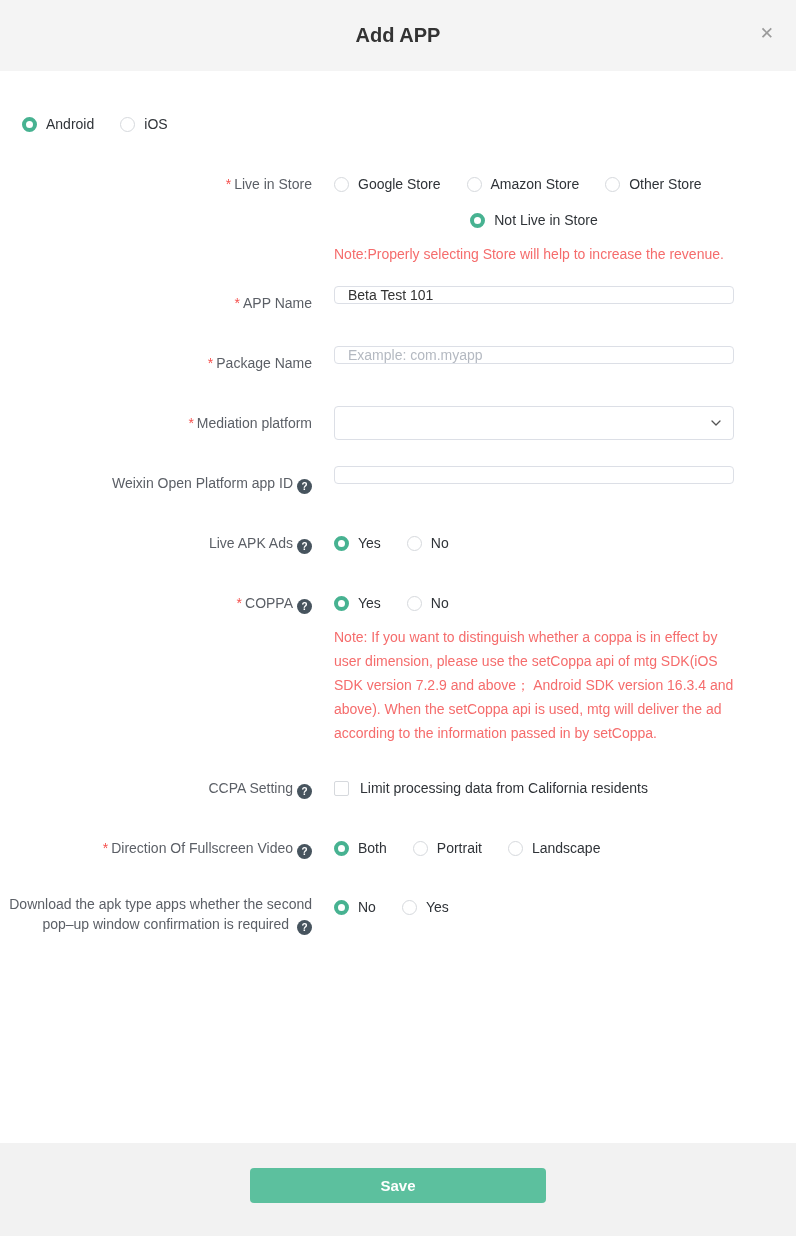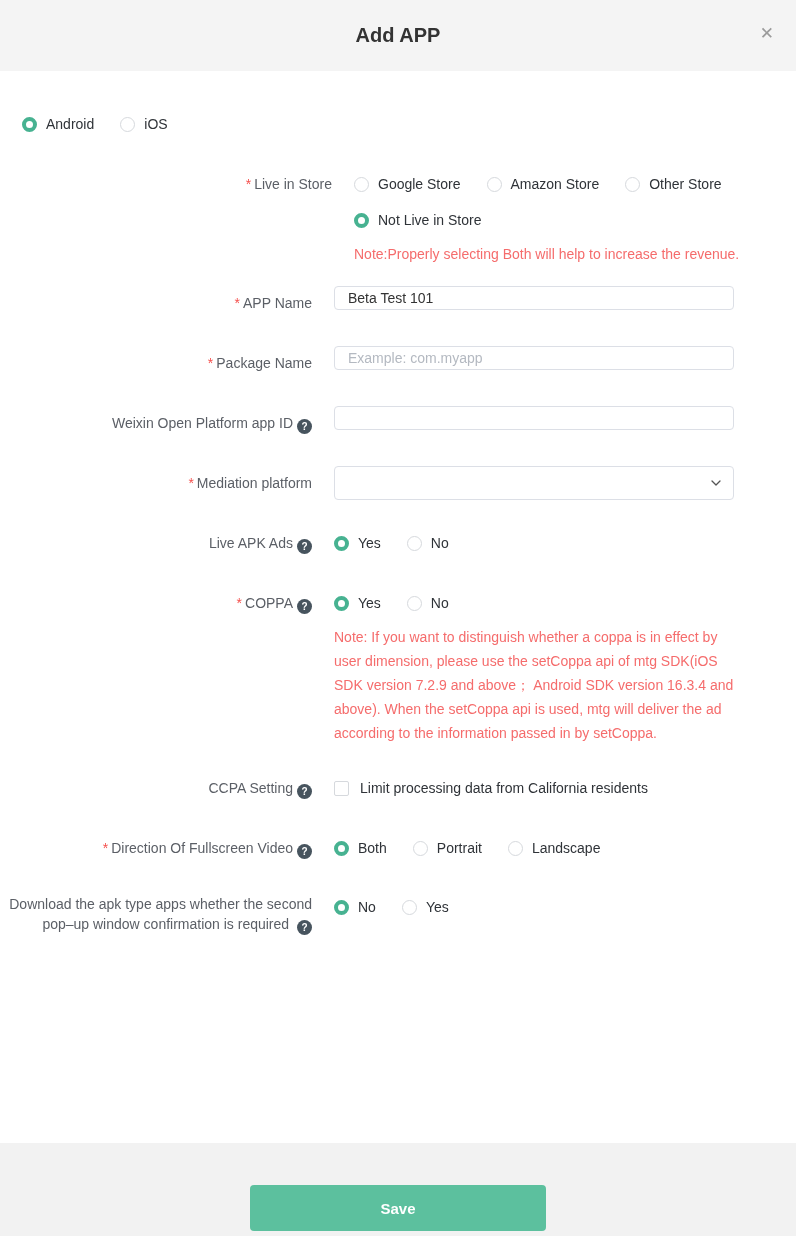--- a/index.html
+++ b/index.html
@@ -44,21 +44,21 @@
     border: 1px solid #d6d9dd; background: #fff; margin-right: 9px; flex: 0 0 15px;
   }
   .radio-dot.checked { border: 4.5px solid #47b291; }
   .radio-text { font-size: 14px; color: #2f3338; }
 
   
   .note { color: #f56c6c; font-size: 14px; line-height: 24px; margin-top: 5px; width: 400px; }
 
   
   .text-input {
-    width: 400px; height: 24px; border: 1px solid #dcdfe6; border-radius: 4px;
+    width: 400px; height: 18px; border: 1px solid #dcdfe6; border-radius: 4px;
     padding: 0 13px; font-size: 14px; color: #333; outline: none; background: #fff;
     font-family: "Liberation Sans", "DejaVu Sans", sans-serif;
   }
   .text-input::placeholder { color: #b4b9c1; }
   .select-box {
     position: relative; width: 400px; height: 34px;
     border: 1px solid #dcdfe6; border-radius: 4px; background: #fff; cursor: pointer;
   }
   .select-chevron {
     position: absolute; right: 11px; top: 10px; width: 12px; height: 12px; color: #555;
@@ -80,21 +80,21 @@
   }
   .checkbox-text { font-size: 14px; color: #2f3338; }
 
   
   .row-download { margin-bottom: 56px; }
   .row-download .row-control { padding-top: 6px; }
 
   
   .dialog-footer { flex: 0 0 93px; height: 93px; background: #f2f2f2; text-align: center; }
   .save-btn {
-    margin-top: 42px; width: 296px; height: 46px;
+    margin-top: 25px; width: 296px; height: 35px;
     background: #5cc09e; color: #fff; border: none; border-radius: 4px;
     font-size: 15px; font-weight: bold; cursor: pointer;
     font-family: "Liberation Sans", "DejaVu Sans", sans-serif;
   }
 </style>
 </head>
 <body>
 
 <div class="dialog">
 
@@ -113,80 +113,80 @@
             <span class="radio-text">Android</span>
           </label>
           <label class="radio">
             <span class="radio-dot"></span>
             <span class="radio-text">iOS</span>
           </label>
         </div>
       </div>
     </div>
 
-    <div class="form-row" style="margin-bottom:20px;padding-left:20px;">
+    <div class="form-row" style="margin-bottom:20px;">
       <div class="row-label"><span class="req">*</span><span>Live in Store</span></div>
       <div class="row-control">
         <div class="radio-line">
           <label class="radio">
             <span class="radio-dot"></span>
             <span class="radio-text">Google Store</span>
           </label>
           <label class="radio">
             <span class="radio-dot"></span>
             <span class="radio-text">Amazon Store</span>
           </label>
           <label class="radio">
             <span class="radio-dot"></span>
             <span class="radio-text">Other Store</span>
           </label>
         </div>
-        <div class="radio-line" style="margin-top:2px;">
+        <div class="radio-line" style="margin-top:2px;justify-content:center;">
           <label class="radio">
             <span class="radio-dot checked"></span>
             <span class="radio-text">Not Live in Store</span>
           </label>
         </div>
-        <div class="note">Note:Properly selecting Both will help to increase the revenue.</div>
+        <div class="note">Note:Properly selecting Store will help to increase the revenue.</div>
       </div>
     </div>
 
     <div class="form-row">
       <div class="row-label"><span class="req">*</span><span>APP Name</span></div>
       <div class="row-control">
         <input class="text-input" type="text" value="Beta Test 101" style="">
       </div>
     </div>
 
     <div class="form-row">
       <div class="row-label"><span class="req">*</span><span>Package Name</span></div>
       <div class="row-control">
         <input class="text-input" type="text" placeholder="Example: com.myapp" style="">
-      </div>
-    </div>
-
-    <div class="form-row">
-      <div class="row-label"><span>Weixin Open Platform app ID</span><span class="help-icon">?</span></div>
-      <div class="row-control">
-        <input class="text-input" type="text" style="">
       </div>
     </div>
 
     <div class="form-row">
       <div class="row-label"><span class="req">*</span><span>Mediation platform</span></div>
       <div class="row-control">
         <div class="select-box">
           <svg class="select-chevron" viewBox="0 0 12 12" fill="none">
               <path d="M2 4l4 4 4-4" stroke="#555" stroke-width="1.3" stroke-linecap="round" stroke-linejoin="round"></path>
             </svg>
         </div>
       </div>
     </div>
 
     <div class="form-row">
+      <div class="row-label"><span>Weixin Open Platform app ID</span><span class="help-icon">?</span></div>
+      <div class="row-control">
+        <input class="text-input" type="text" style="">
+      </div>
+    </div>
+
+    <div class="form-row">
       <div class="row-label"><span>Live APK Ads</span><span class="help-icon">?</span></div>
       <div class="row-control">
         <div class="radio-line">
           <label class="radio">
             <span class="radio-dot checked"></span>
             <span class="radio-text">Yes</span>
           </label>
           <label class="radio">
             <span class="radio-dot"></span>
             <span class="radio-text">No</span>

